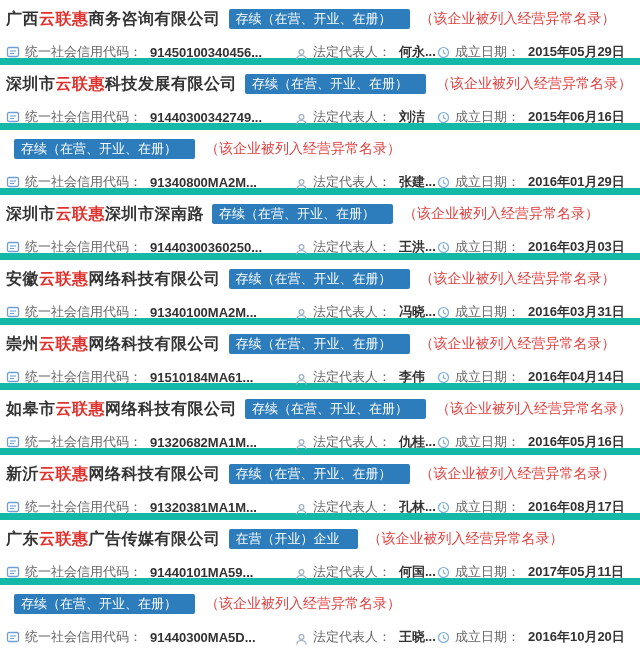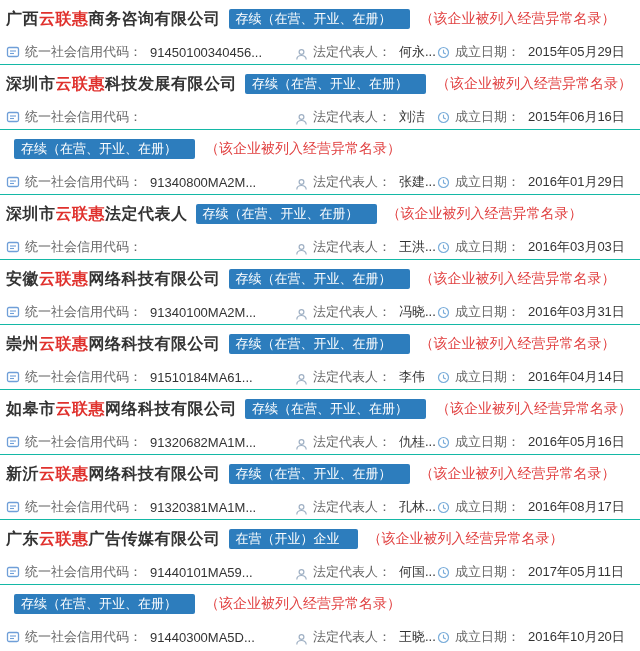--- a/index.html
+++ b/index.html
@@ -10,21 +10,21 @@
   }
   .list {
     width: 640px;
     height: 651px;
     overflow: hidden;
     background: #fff;
   }
   .row {
     height: 65px;
     padding: 7px 0 0 6px;
-    border-bottom: 1px solid #14b8a6;
+    border-bottom: 7px solid #14b8a6;
     background: #fff;
   }
   .row:last-child { border-bottom: none; }
   .title-line {
     display: flex;
     align-items: center;
     height: 24px;
     white-space: nowrap;
   }
   .name {
@@ -61,21 +61,21 @@
     color: #666;
     white-space: nowrap;
   }
   .field { display: flex; align-items: center; }
   .field .icon {
     display: inline-flex;
     align-items: center;
     margin-right: 5px;
   }
   .field .label { color: #666; }
-  .field .value { color: #333; margin-left: 8px; }
+  .field .value { color: #333; margin-left: 8px; font-weight: bold; }
   .f-code { width: 289px; }
   .f-rep  { width: 142px; align-items: flex-end; }
   .f-date { flex: 1; }
 </style>
 </head>
 <body>
 
 <div class="list" id="company-list">
   <div class="row">
     <div class="title-line">
@@ -127,20 +127,21 @@
     <div class="detail-line">
       <span class="field f-code">
         <span class="icon">
           <svg width="14" height="14" viewBox="0 0 14 14">
             <rect x="1.5" y="2.5" width="11" height="9" rx="1.5" fill="none" stroke="#6f9fd8" stroke-width="1.3"></rect>
             <line x1="4" y1="6" x2="10" y2="6" stroke="#6f9fd8" stroke-width="1.1"></line>
             <line x1="4" y1="8.5" x2="8" y2="8.5" stroke="#6f9fd8" stroke-width="1.1"></line>
           </svg>
         </span>
         <span class="label">统一社会信用代码：</span>
+        <span class="value">91440300342749...</span>
       </span>
       <span class="field f-rep">
         <span class="icon">
           <svg width="13" height="13" viewBox="0 0 13 13">
             <circle cx="6.5" cy="4" r="2.4" fill="none" stroke="#9fb0c4" stroke-width="1.2"></circle>
             <path d="M1.8 11.5 C1.8 8.8 4 7.5 6.5 7.5 C9 7.5 11.2 8.8 11.2 11.5" fill="none" stroke="#9fb0c4" stroke-width="1.2"></path>
           </svg>
         </span>
         <span class="label">法定代表人：</span>
         <span class="value">刘洁</span>
@@ -193,34 +194,35 @@
           </svg>
         </span>
         <span class="label">成立日期：</span>
         <span class="value">2016年01月29日</span>
       </span>
     </div>
   </div>
 
   <div class="row">
     <div class="title-line">
-      <span class="name"><span class="pre">深圳市</span><span class="hl">云联惠</span><span class="post">法定代表人</span></span>
-      <span class="badge">存续（在营、开业、在册）</span>
-      <span class="abnormal">（该企业被列入经营异常名录）</span>
-    </div>
-    <div class="detail-line">
-      <span class="field f-code">
-        <span class="icon">
-          <svg width="14" height="14" viewBox="0 0 14 14">
-            <rect x="1.5" y="2.5" width="11" height="9" rx="1.5" fill="none" stroke="#6f9fd8" stroke-width="1.3"></rect>
-            <line x1="4" y1="6" x2="10" y2="6" stroke="#6f9fd8" stroke-width="1.1"></line>
-            <line x1="4" y1="8.5" x2="8" y2="8.5" stroke="#6f9fd8" stroke-width="1.1"></line>
-          </svg>
-        </span>
-        <span class="label">统一社会信用代码：</span>
+      <span class="name"><span class="pre">深圳市</span><span class="hl">云联惠</span><span class="post">深圳市深南路</span></span>
+      <span class="badge">存续（在营、开业、在册）</span>
+      <span class="abnormal">（该企业被列入经营异常名录）</span>
+    </div>
+    <div class="detail-line">
+      <span class="field f-code">
+        <span class="icon">
+          <svg width="14" height="14" viewBox="0 0 14 14">
+            <rect x="1.5" y="2.5" width="11" height="9" rx="1.5" fill="none" stroke="#6f9fd8" stroke-width="1.3"></rect>
+            <line x1="4" y1="6" x2="10" y2="6" stroke="#6f9fd8" stroke-width="1.1"></line>
+            <line x1="4" y1="8.5" x2="8" y2="8.5" stroke="#6f9fd8" stroke-width="1.1"></line>
+          </svg>
+        </span>
+        <span class="label">统一社会信用代码：</span>
+        <span class="value">91440300360250...</span>
       </span>
       <span class="field f-rep">
         <span class="icon">
           <svg width="13" height="13" viewBox="0 0 13 13">
             <circle cx="6.5" cy="4" r="2.4" fill="none" stroke="#9fb0c4" stroke-width="1.2"></circle>
             <path d="M1.8 11.5 C1.8 8.8 4 7.5 6.5 7.5 C9 7.5 11.2 8.8 11.2 11.5" fill="none" stroke="#9fb0c4" stroke-width="1.2"></path>
           </svg>
         </span>
         <span class="label">法定代表人：</span>
         <span class="value">王洪...</span>

